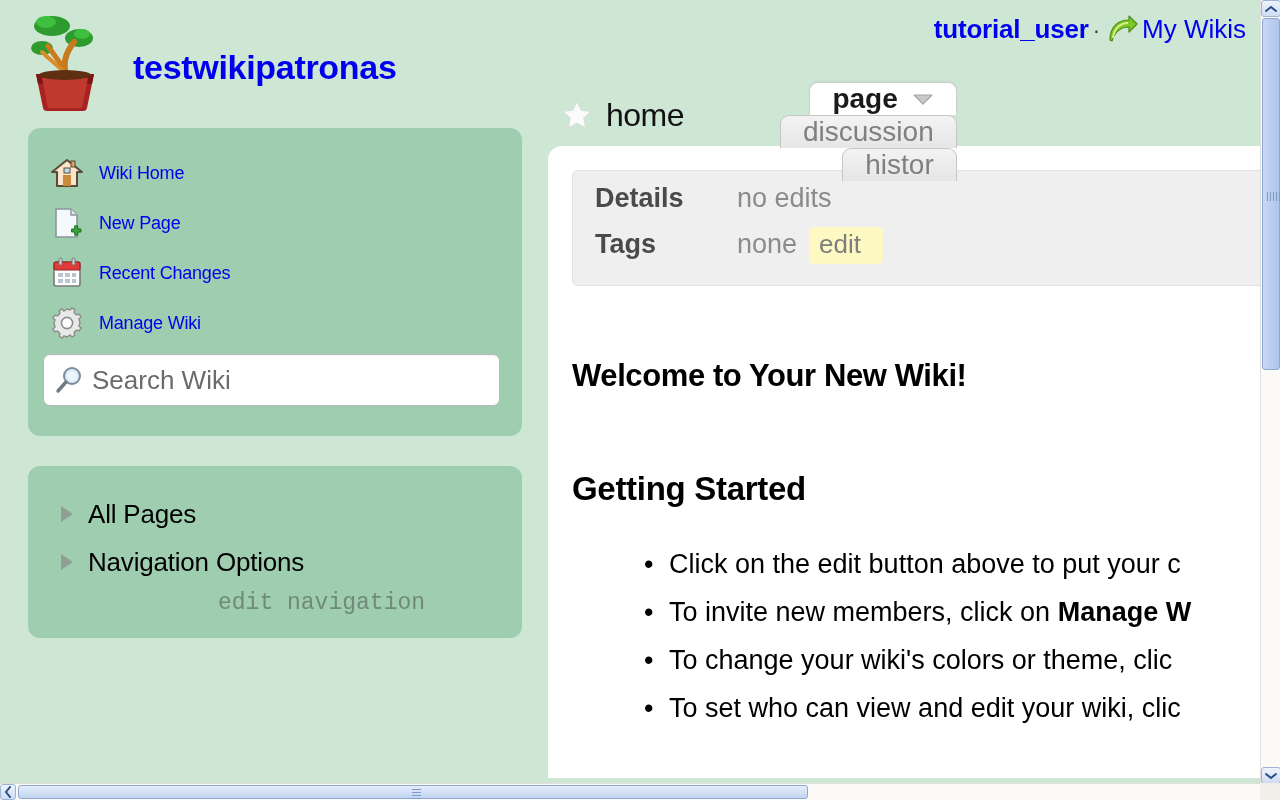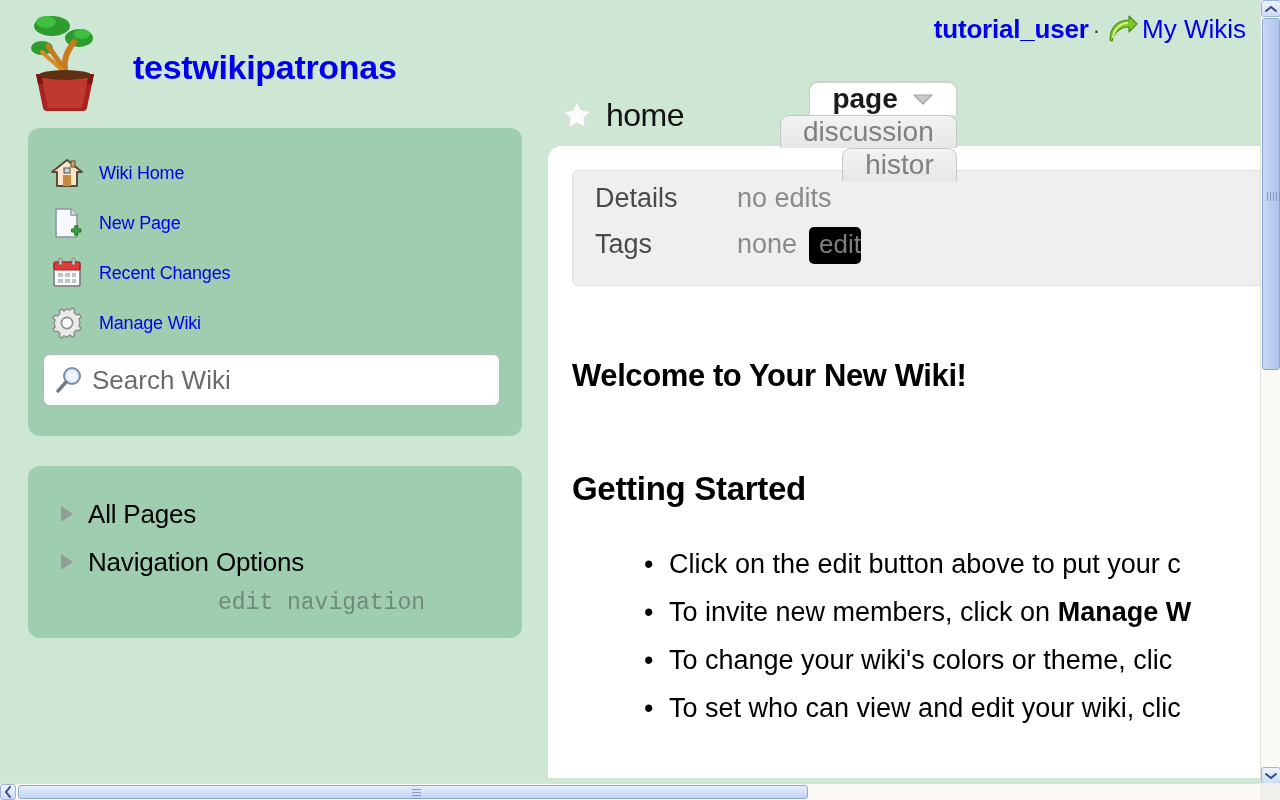--- a/index.html
+++ b/index.html
@@ -191,29 +191,29 @@
     border-radius: 6px;
     padding: 12px 0 14px 0;
   }
   .meta-row {
     display: flex;
     align-items: baseline;
     height: 44px;
     padding-left: 22px;
     font-size: 27px;
   }
-  .meta-key { font-weight: normal; color: #4a4a4a; width: 142px; }
+  .meta-key { font-weight: bold; color: #4a4a4a; width: 142px; }
   .meta-val { color: #8b8b8b; }
   .tag-edit {
     display: inline-block;
     margin-left: 12px;
-    background: #000000;
+    background: #fef9c3;
     color: #7e7e7e;
     border-radius: 5px;
-    padding: 2px 0 4px 10px;
+    padding: 2px 22px 4px 10px;
     font-size: 26px;
   }
 
   #article { padding: 60px 0 0 24px; }
   #h1 {
     font-size: 31px;
     font-weight: bold;
     color: #000;
     letter-spacing: -0.4px;
     margin: 12px 0 76px 0;

